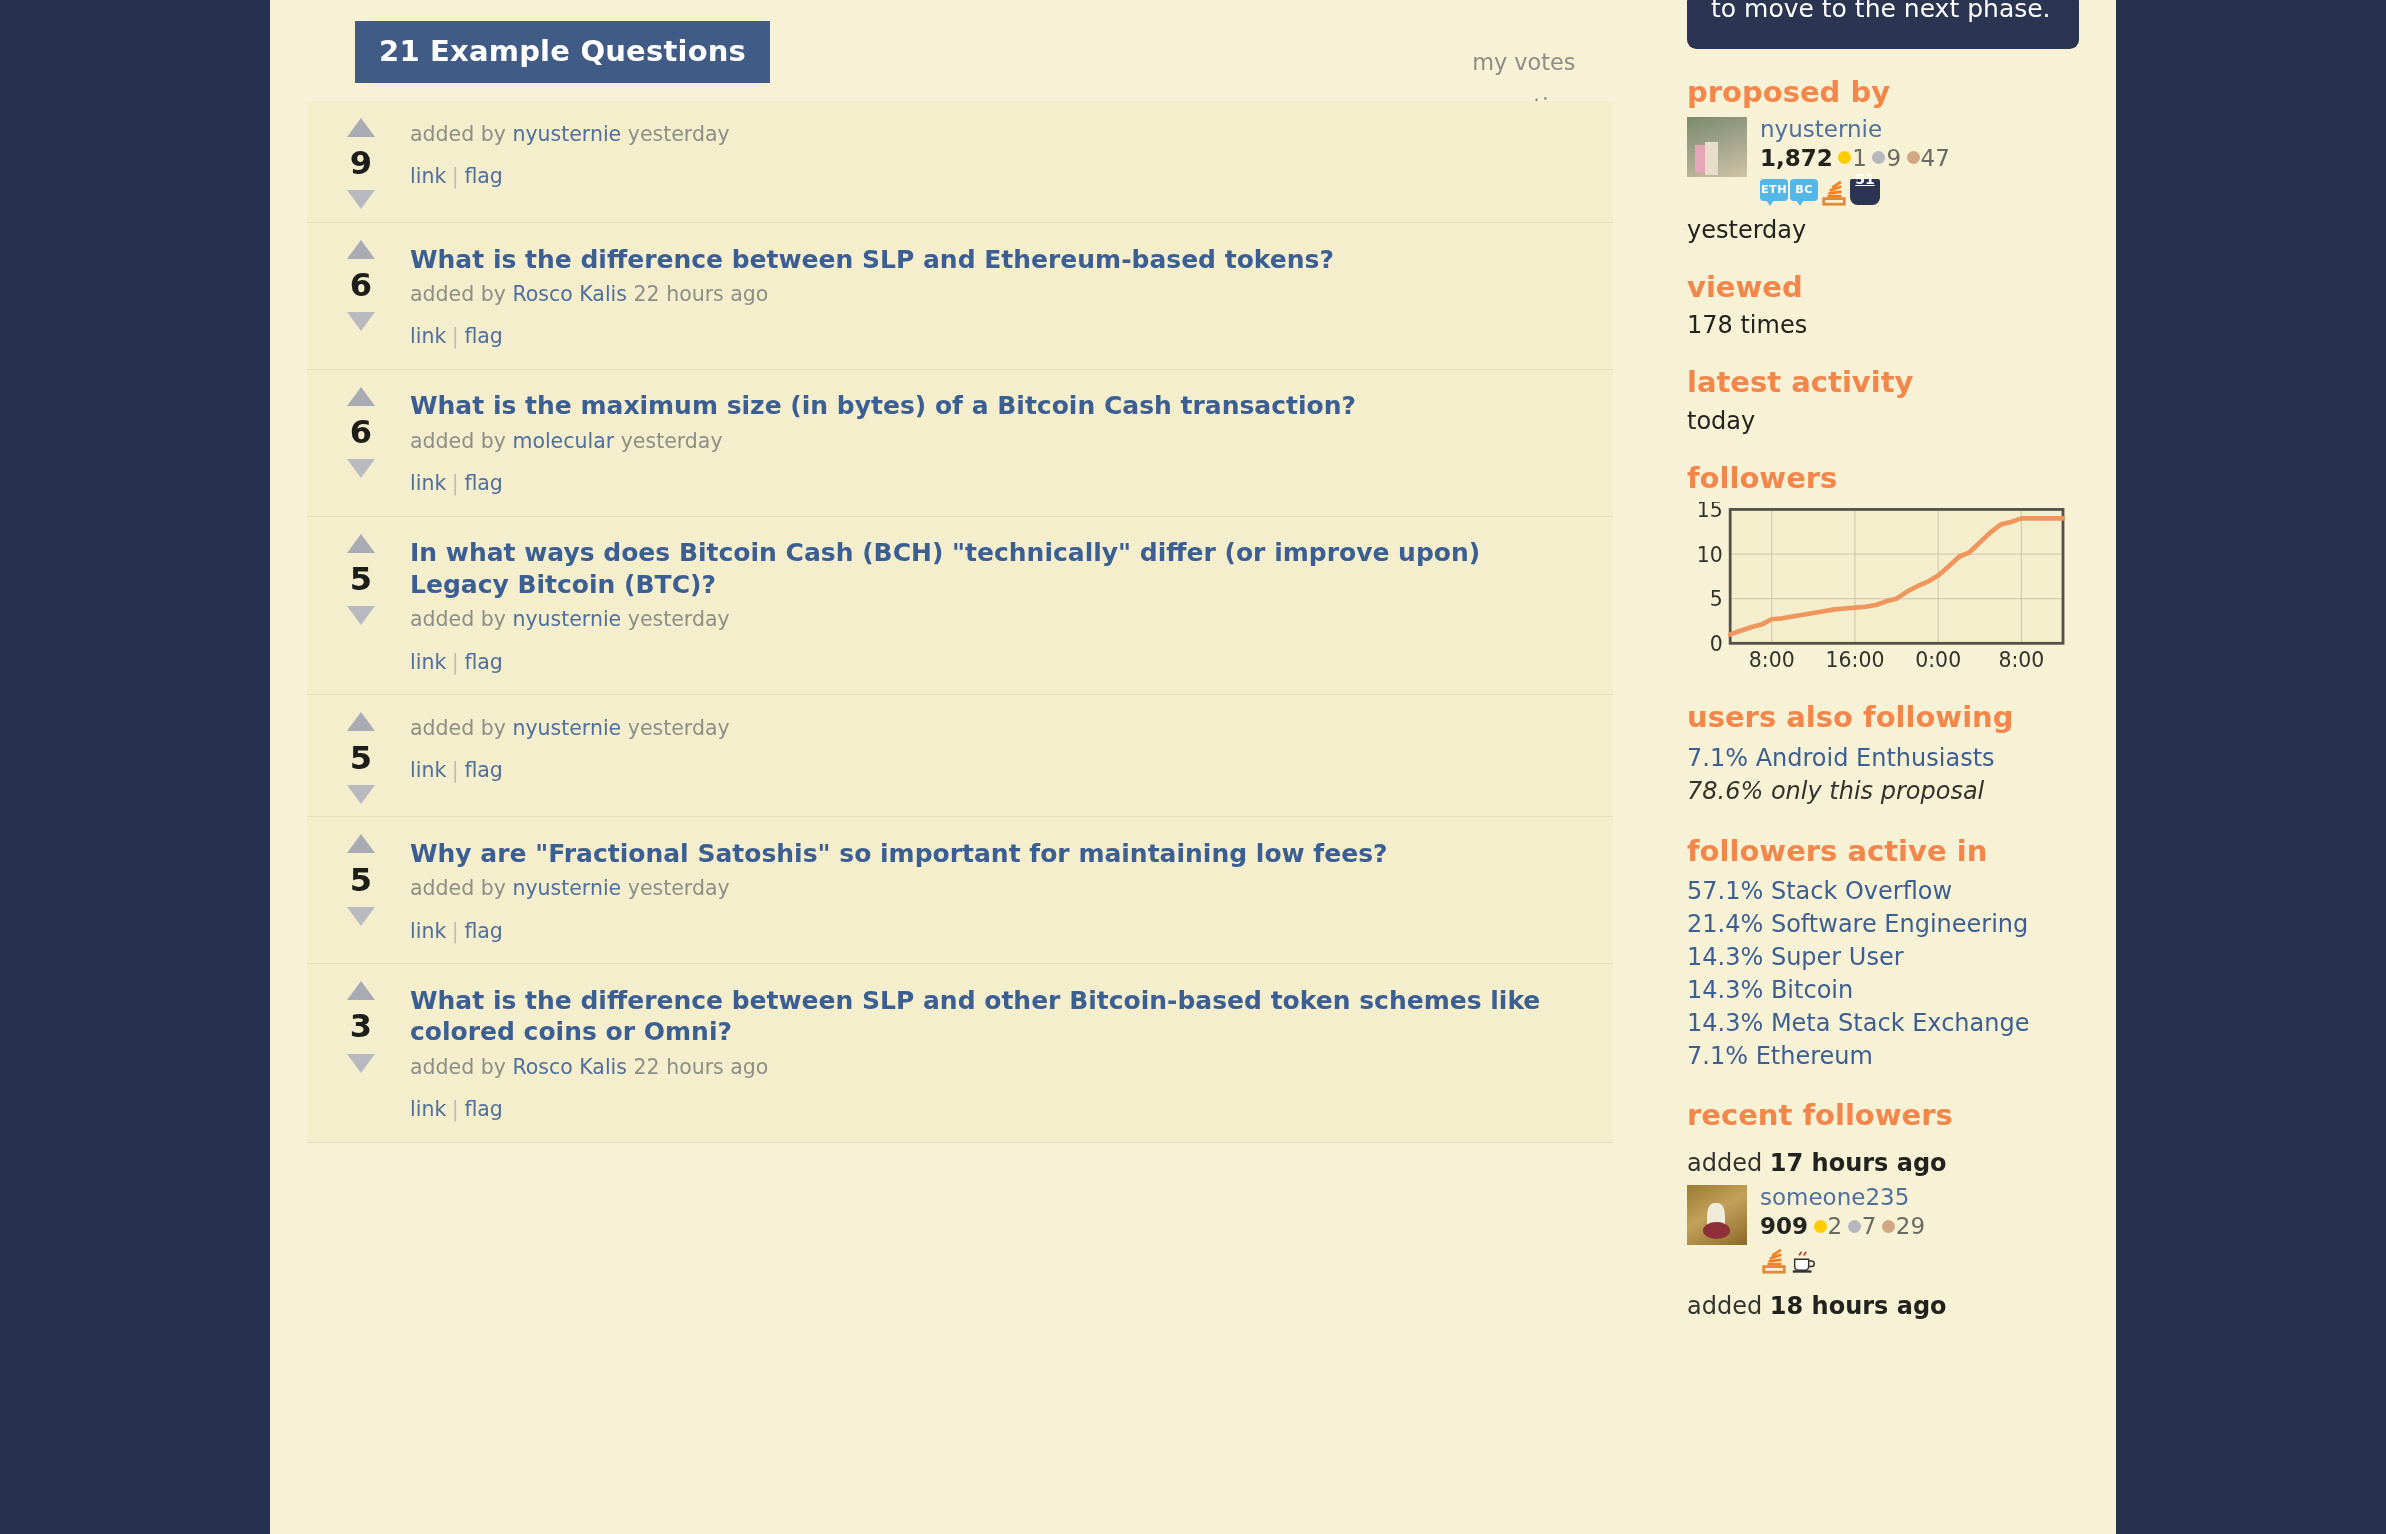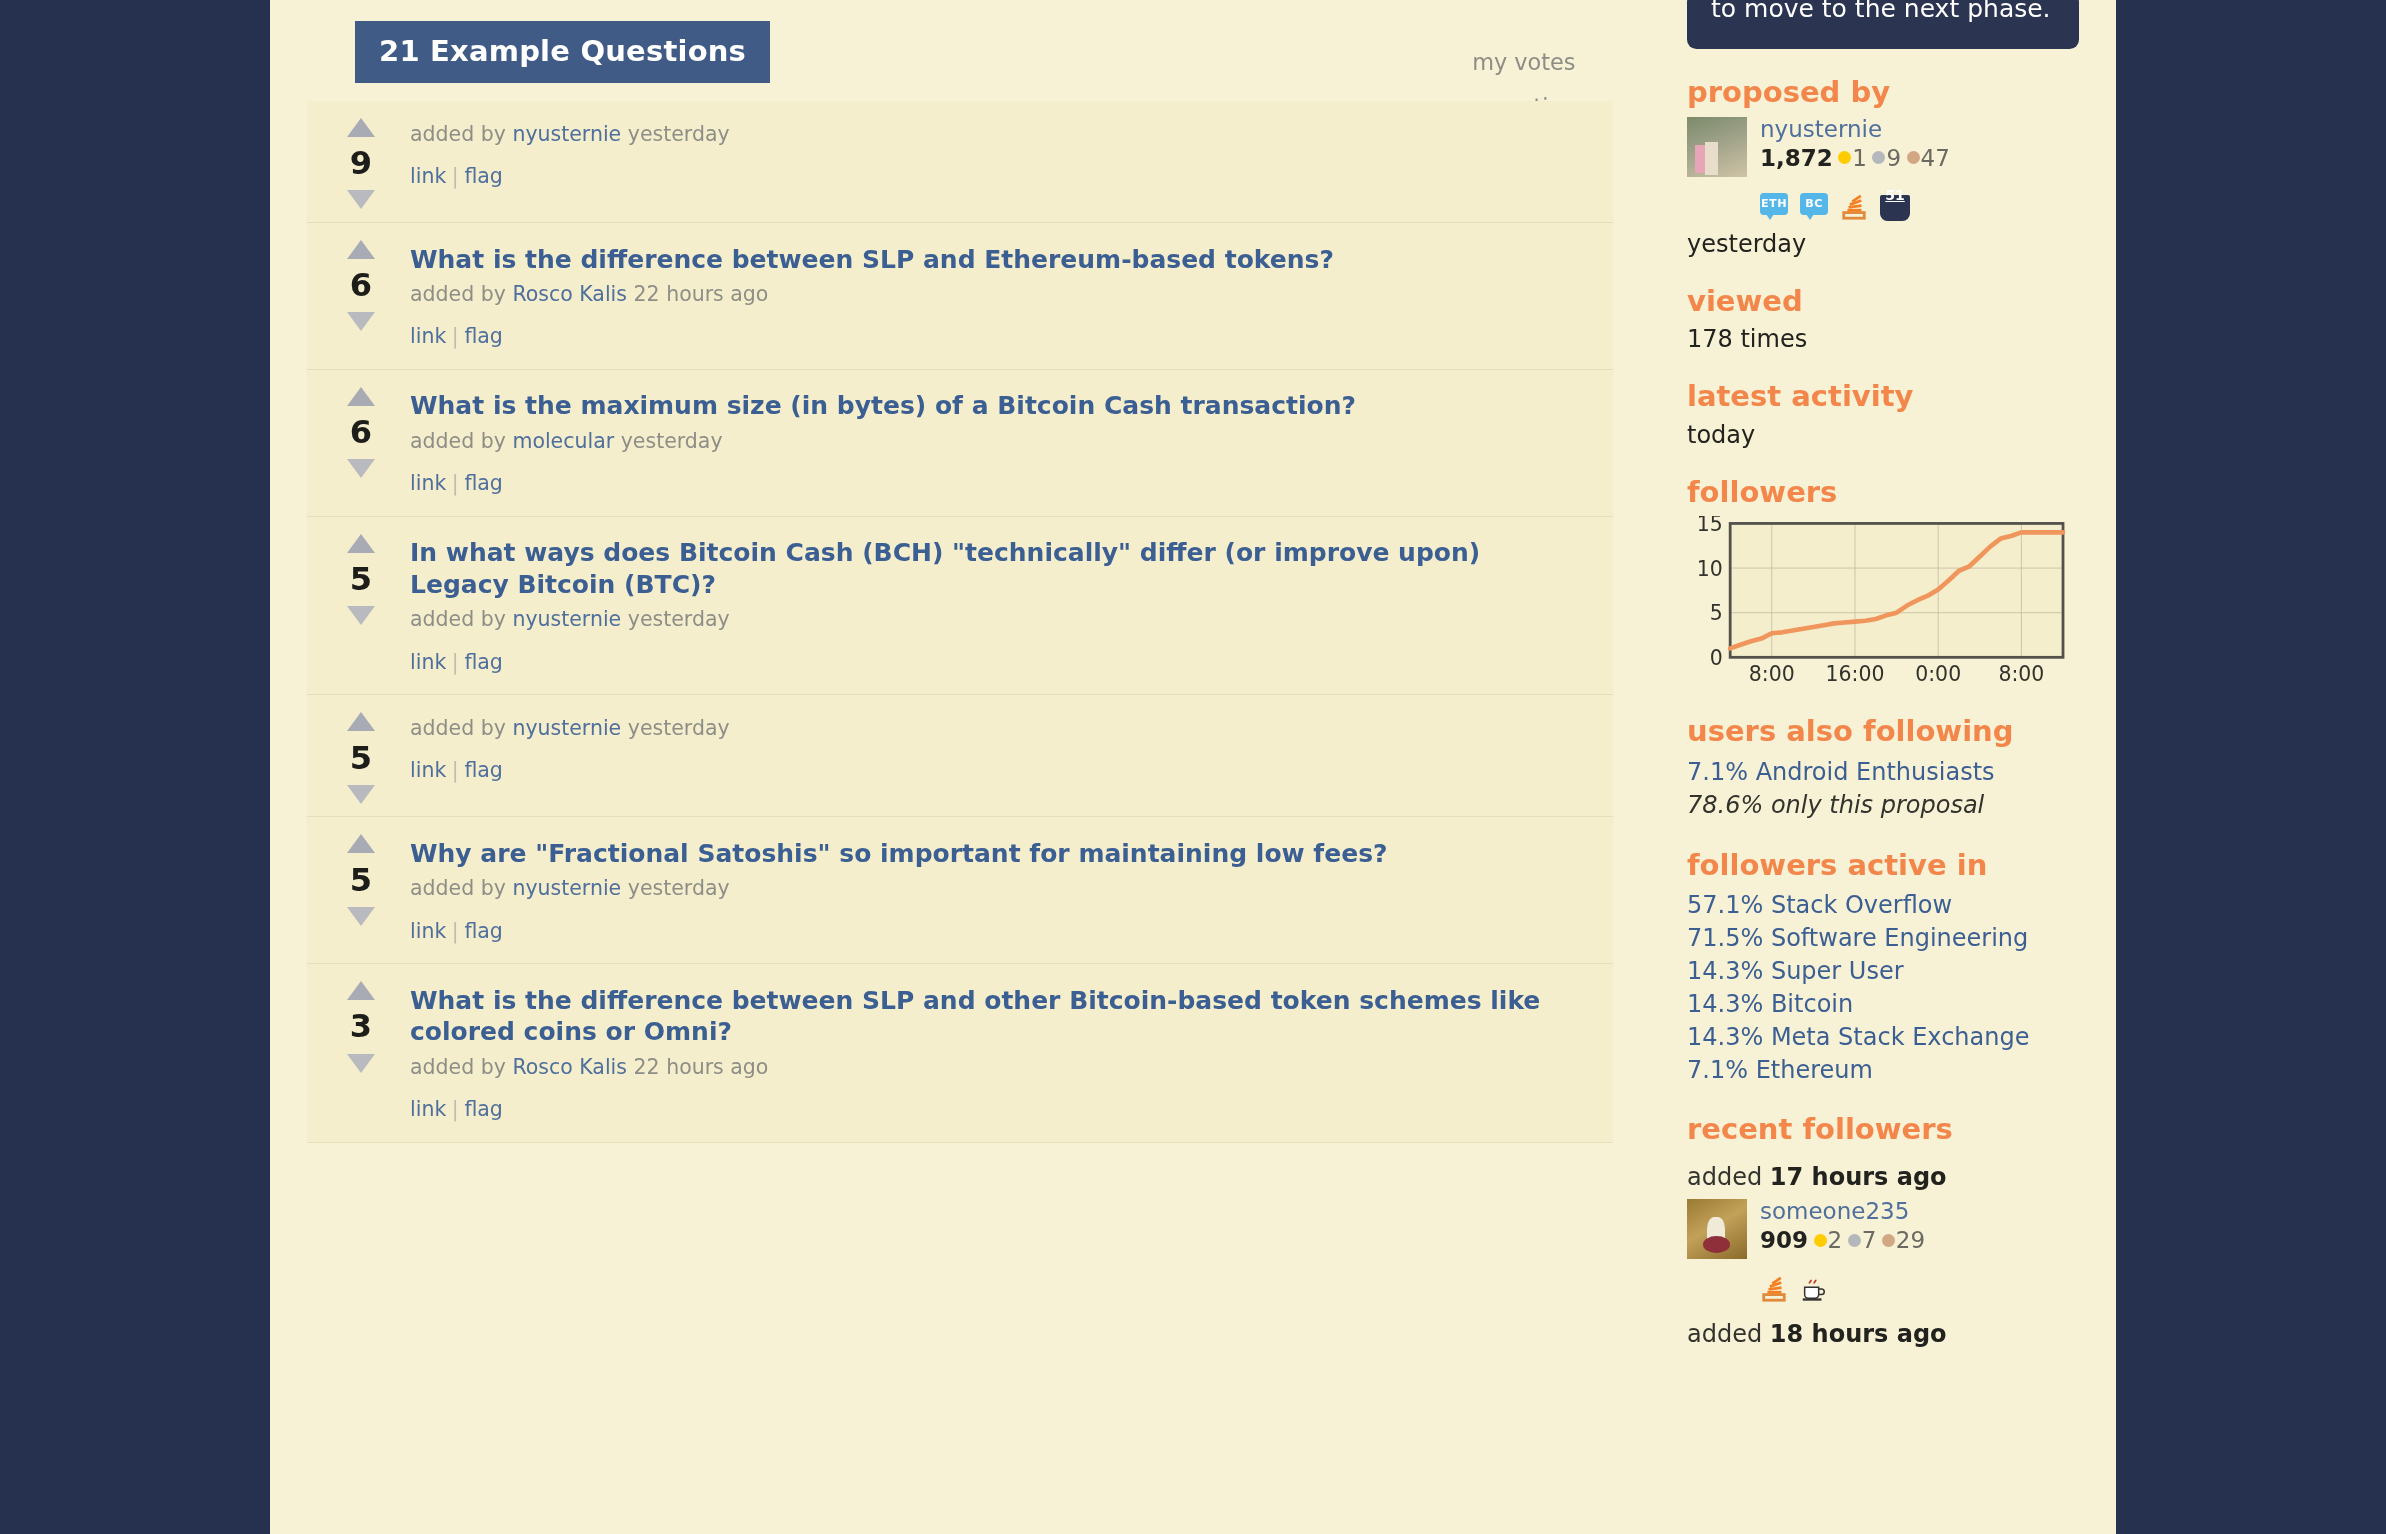--- a/index.html
+++ b/index.html
@@ -142,21 +142,21 @@
   .avatar.a2 .b2 { left:26%; top:62%; width:46%; height:28%; background:#8e2f3a; border-radius:50%; }
 
   .uname { font-size: 23px; color: #4f6f9c; cursor: pointer; line-height: 1.1; }
   .urep { font-size: 23px; color: #22221f; font-weight: bold; margin-top: 2.8px; }
   .dot { display:inline-block; width:13px; height:13px; border-radius:50%; vertical-align: middle; margin: 0 0.9px 2.8px 5.6px;}
   .dot.g { background:#ffcc01; }
   .dot.s { background:#b4b8bc; }
   .dot.b { background:#d1a784; }
   .badgenum { font-size:23px; color:#6a6a62; font-weight:normal; }
 
-  .sitebadges { margin-top: 22px; display: flex; align-items: flex-end; gap: 12px; }
+  .sitebadges { margin-top: 8px; display: flex; align-items: flex-start; gap: 2px; }
   .sb {
     width: 28px; height: 28px; position: relative;
     display: inline-block;
   }
   .bubble {
     width: 28px; height: 22.4px; border-radius: 3.7px;
     background: #55b7e8; color: #fff;
     font-size: 11.2px; font-weight: bold;
     display: flex; align-items: center; justify-content: center;
     letter-spacing: 0.5px;
@@ -372,21 +372,21 @@
       <div id="uaf">
           <div class="stat-line"><span>7.1%</span> <span>Android Enthusiasts</span></div>
           <div class="stat-line ital"><span>78.6%</span> <span>only this proposal</span></div>
         </div>
     </div>
 
     <div class="s-block">
       <div class="s-head">followers active in</div>
       <div id="fai">
           <div class="stat-line"><span>57.1%</span> <span>Stack Overflow</span></div>
-          <div class="stat-line"><span>71.5%</span> <span>Software Engineering</span></div>
+          <div class="stat-line"><span>21.4%</span> <span>Software Engineering</span></div>
           <div class="stat-line"><span>14.3%</span> <span>Super User</span></div>
           <div class="stat-line"><span>14.3%</span> <span>Bitcoin</span></div>
           <div class="stat-line"><span>14.3%</span> <span>Meta Stack Exchange</span></div>
           <div class="stat-line"><span>7.1%</span> <span>Ethereum</span></div>
         </div>
     </div>
 
     <div class="s-block">
       <div class="s-head">recent followers</div>
       <div id="rf">

